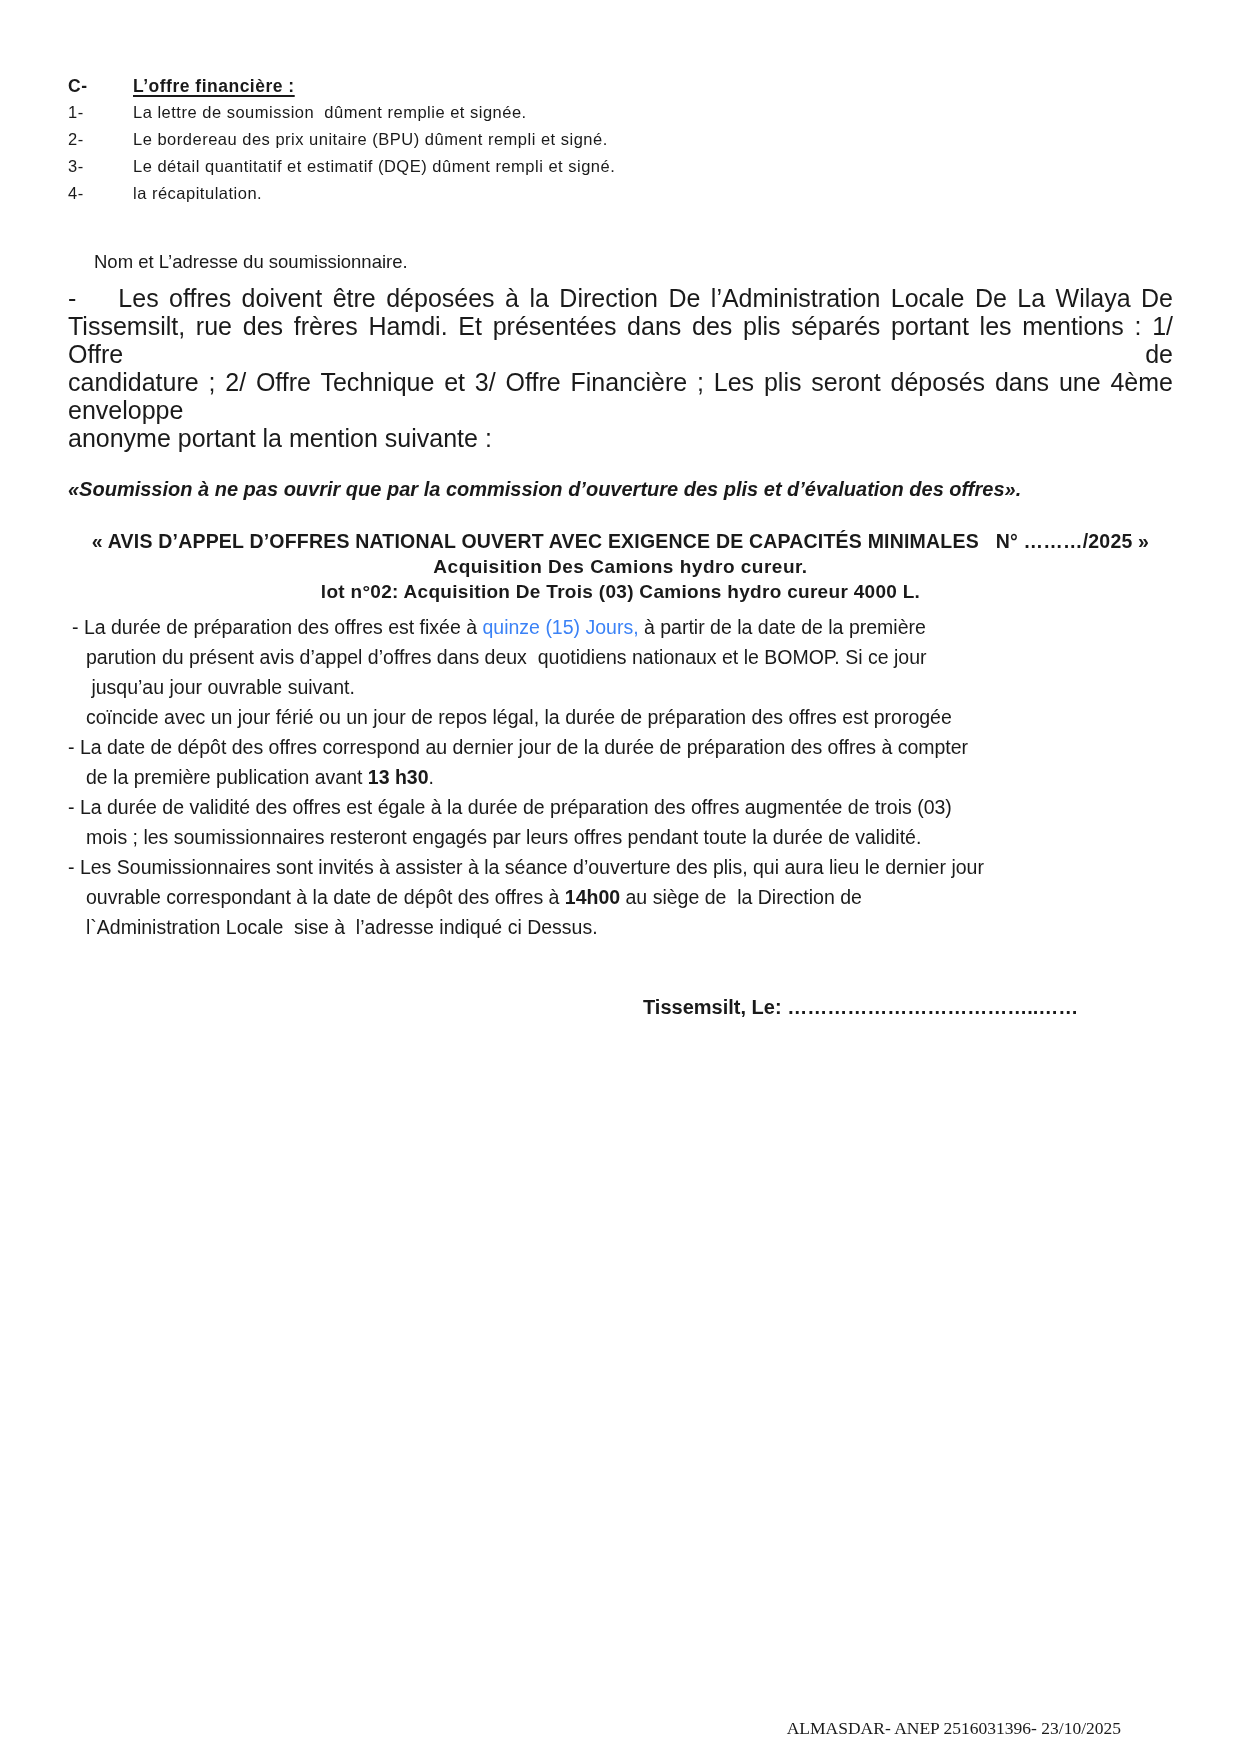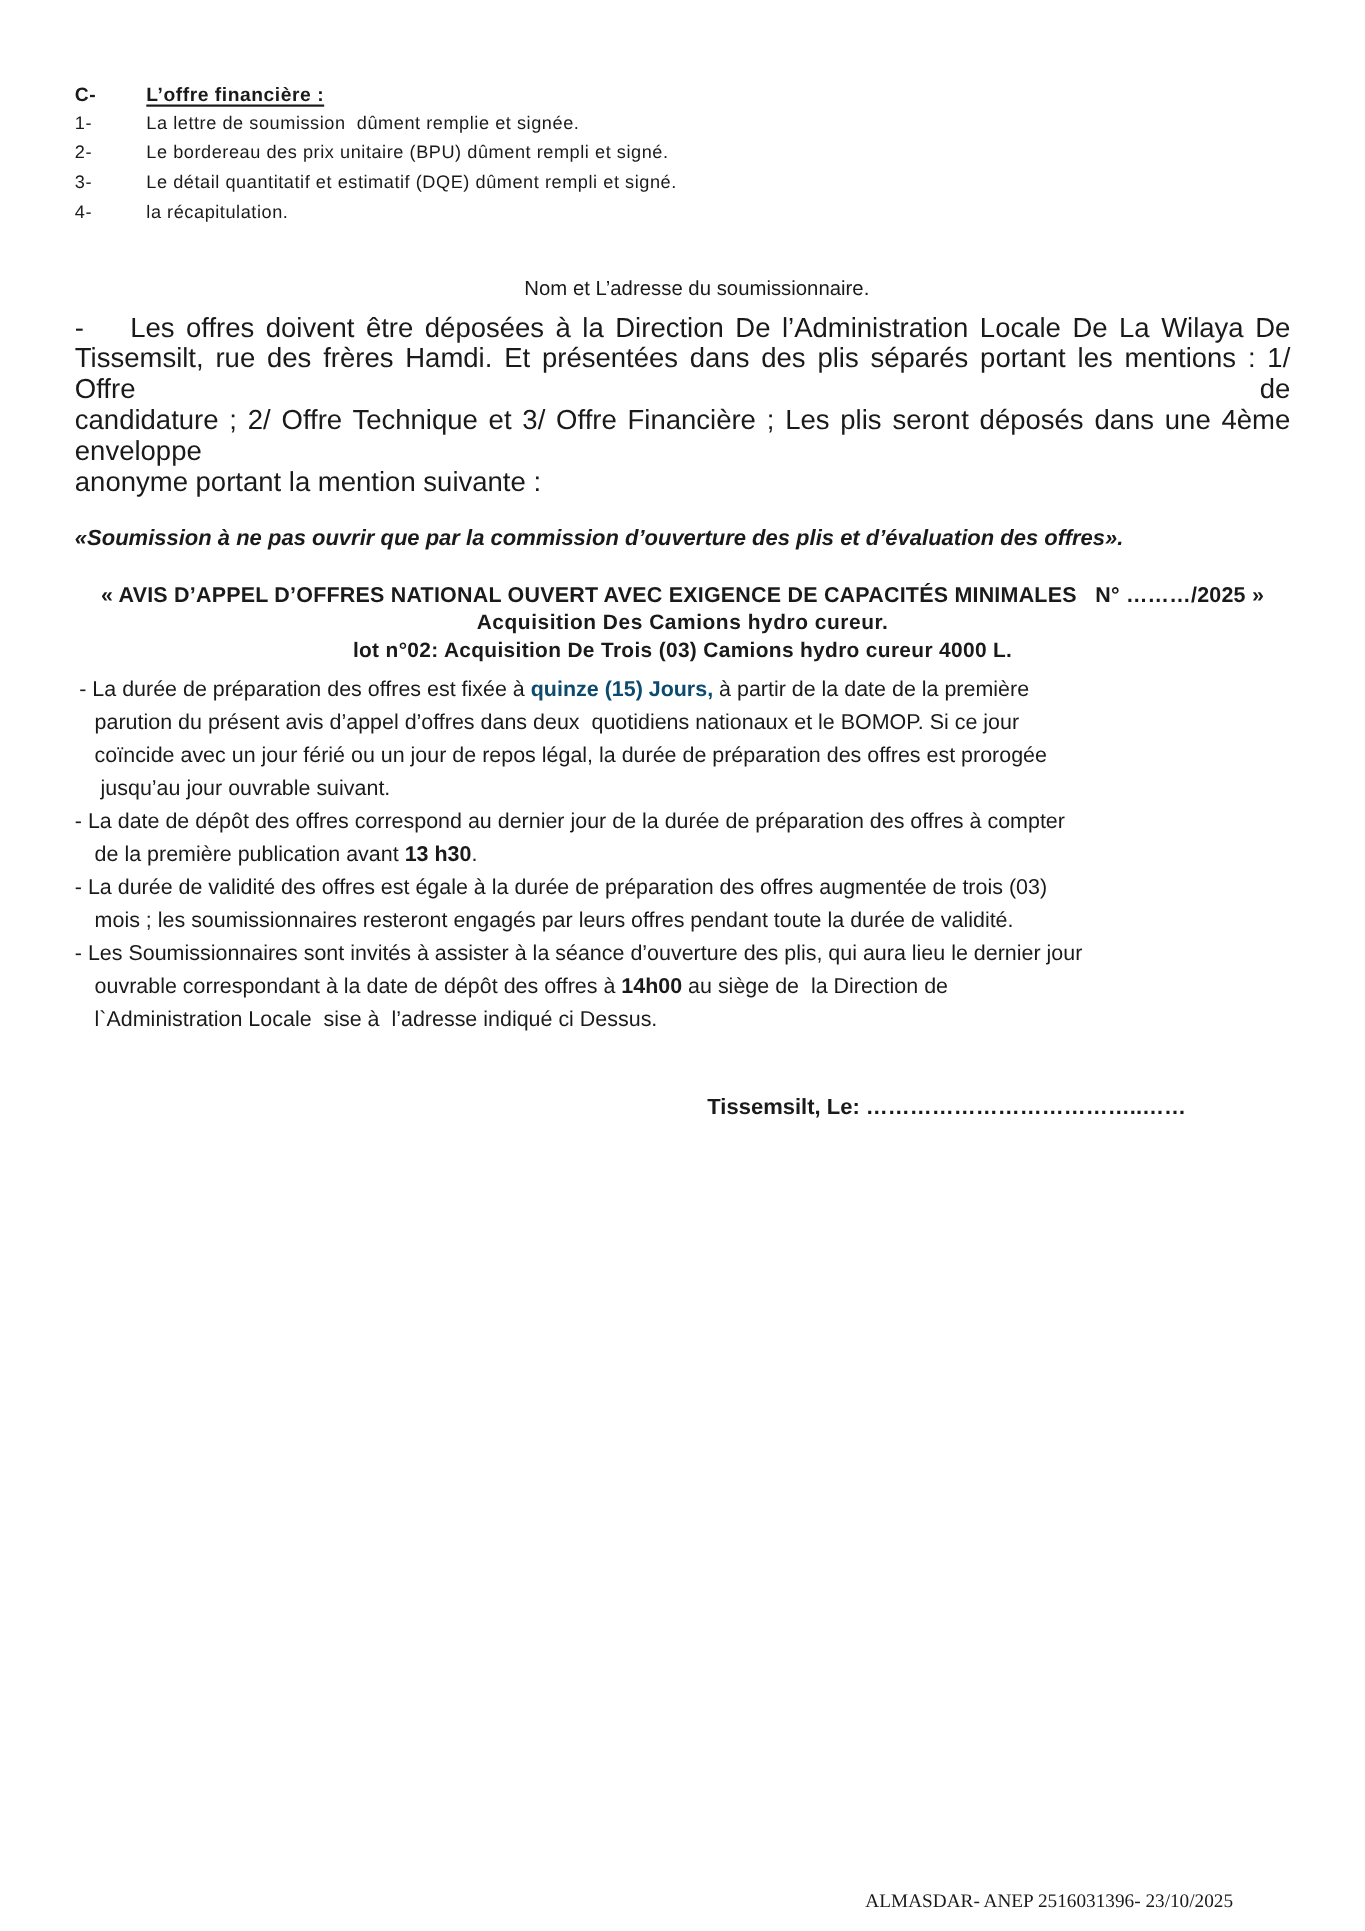--- a/index.html
+++ b/index.html
@@ -22,40 +22,40 @@
   
   .row { display: grid; grid-template-columns: 65px 1fr; }
   .sec-head { font-size: 17.5px; font-weight: bold; line-height: 26px; }
   .sec-head .t { text-decoration: underline; text-decoration-thickness: 1.5px; text-underline-offset: 3px; }
   .list-item { font-size: 16.5px; line-height: 27px; letter-spacing: 0.5px; white-space: pre; }
 
   
   .env { margin-top: 40px; font-size: 18.5px; line-height: 29px; }
   .env .l1 { white-space: pre; }
   .env .dash { padding-right: 14px; }
-  .env .l2 { padding-left: 26px; white-space: pre; text-align: center; }
+  .env .l2 { padding-left: 26px; white-space: pre; }
 
   
   .dep { margin-top: 8px; font-size: 25px; line-height: 28px; }
   .dep .jline { text-align: justify; text-align-last: justify; }
   .dep .spacer { display: inline-block; width: 42px; }
   .dep .last { text-align: left; }
 
   
   .quote { margin-top: 24px; text-align: left; font-size: 20px; font-weight: bold; font-style: italic; line-height: 26px; white-space: pre; }
   .avis  { margin-top: 26px; text-align: center; font-size: 19.5px; font-weight: bold; line-height: 26px; white-space: pre; letter-spacing: 0.2px; }
   .sub1  { text-align: center; font-size: 19px; font-weight: bold; line-height: 25px; letter-spacing: 0.5px; white-space: pre; }
   .sub2  { text-align: center; font-size: 19px; font-weight: bold; line-height: 25px; letter-spacing: 0.3px; white-space: pre; }
 
   
   .bullets { margin-top: 8px; font-size: 19.5px; line-height: 30px; }
   .bullets .line { white-space: pre; }
   .bullets .first { padding-left: 4px; }
   .bullets .cont { padding-left: 18px; }
-  .red { color: #0c4a6e; font-weight: bold; }
+  .red { color: #3b82f6; font-weight: normal; }
 
   
   .sig { margin-top: 52px; font-size: 20px; font-weight: bold; white-space: pre; padding-left: 575px; line-height: 26px; }
 
   
   .footer { position: absolute; top: 1716px; left: 0; width: 100%; text-align: right; font-size: 17.5px; line-height: 24px; font-family: Liberation Serif, serif; }
   .footer .inner { position: relative; left: -120px; white-space: pre; }
 </style>
 </head>
 <body>
@@ -101,22 +101,22 @@
 
   <div class="avis">« AVIS D’APPEL D’OFFRES NATIONAL OUVERT AVEC EXIGENCE DE CAPACITÉS MINIMALES   N° ………/2025 »</div>
   <div class="sub1">Acquisition Des Camions hydro cureur.</div>
   <div class="sub2">lot n°02: Acquisition De Trois (03) Camions hydro cureur 4000 L.</div>
 
   <div class="bullets">
 
     <div>
       <div class="line first"><span>-</span><span> La durée de préparation des offres est fixée à </span><span class="red">quinze (15) Jours,</span><span> à partir de la date de la première</span></div>
       <div class="line cont">parution du présent avis d’appel d’offres dans deux  quotidiens nationaux et le BOMOP. Si ce jour</div>
+      <div class="line cont"> jusqu’au jour ouvrable suivant.</div>
       <div class="line cont">coïncide avec un jour férié ou un jour de repos légal, la durée de préparation des offres est prorogée</div>
-      <div class="line cont"> jusqu’au jour ouvrable suivant.</div>
     </div>
 
     <div>
       <div class="line"><span>-</span><span> La date de dépôt des offres correspond au dernier jour de la durée de préparation des offres à compter</span></div>
       <div class="line cont"><span>de la première publication avant </span><span class="b">13 h30</span><span>.</span></div>
     </div>
 
     <div>
       <div class="line"><span>-</span><span> La durée de validité des offres est égale à la durée de préparation des offres augmentée de trois (03)</span></div>
       <div class="line cont">mois ; les soumissionnaires resteront engagés par leurs offres pendant toute la durée de validité.</div>

